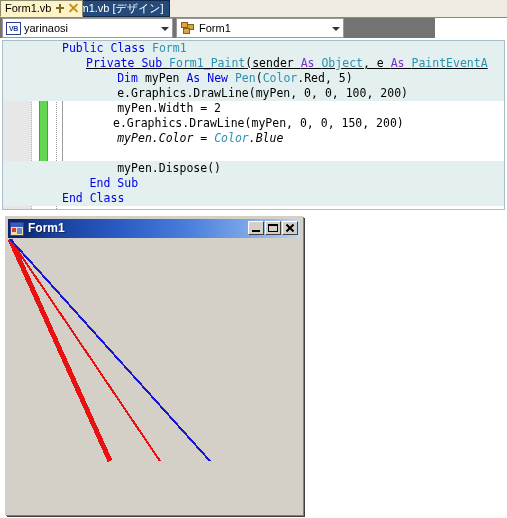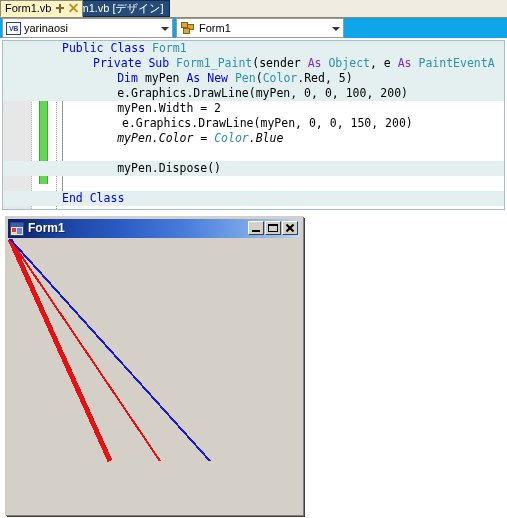--- a/index.html
+++ b/index.html
@@ -93,22 +93,22 @@
     width: 11px; height: 2px;
     background: #c08e20;
   }
   .tabclose-icon::before { transform: rotate(45deg); }
   .tabclose-icon::after  { transform: rotate(-45deg); }
 
   
   .navbar {
     position: absolute;
     left: 0; top: 18px;
-    width: 507px; height: 20px;
-    background: #0ea5e9;
+    width: 435px; height: 20px;
+    background: #737373;
   }
   .combo {
     position: absolute;
     top: 0;
     height: 20px;
     box-sizing: border-box;
     background: #ffffff;
     border: 1px solid #9a9a9a;
     display: flex;
     align-items: center;
@@ -438,27 +438,28 @@
 
   <div class="editor">
     <div class="ed-indicator"></div>
     <div class="ed-changebar"></div>
     <div class="ed-vline"></div>
     <div class="ed-vline2"></div>
     <div class="collapse-box cb1"></div>
     <div class="collapse-box cb2"></div>
     <div class="code-lines" id="code-lines">
         <div class="cline hl" style="top: 0px;"><span class="txt" style="left: 59px;"><span class="kw">Public Class </span><span class="typ">Form1</span></span></div>
-        <div class="cline hl" style="top: 15px;"><span class="txt" style="left: 90px;"><span class="kw">Private Sub </span><span class="typ">Form1_Paint</span><span>(sender </span><span class="kw2">As </span><span class="typ">Object</span><span>, e </span><span class="kw2">As </span><span class="typ">PaintEventA</span></span></div>
+        <div class="cline hl" style="top: 15px;"><span class="txt" style="left: 83px; text-decoration: underline;"><span class="kw">Private Sub </span><span class="typ">Form1_Paint</span><span>(sender </span><span class="kw2">As </span><span class="typ">Object</span><span>, e </span><span class="kw2">As </span><span class="typ">PaintEventA</span></span></div>
         <div class="cline hl" style="top: 30px;"><span class="txt" style="left: 114.2px;"><span class="kw">Dim </span><span>myPen </span><span class="kw">As </span><span class="kw">New </span><span class="typ">Pen</span><span>(</span><span class="typ">Color</span><span>.Red, 5)</span></span></div>
         <div class="cline hl" style="top: 45px;"><span class="txt" style="left: 114.2px;"><span>e.Graphics.DrawLine(myPen, 0, 0, 100, 200)</span></span></div>
         <div class="cline" style="top: 60px;"><span class="txt" style="left: 114.2px;"><span>myPen.Width = 2</span></span></div>
-        <div class="cline" style="top: 75px;"><span class="txt" style="left: 119px;"><span>e.Graphics.DrawLine(myPen, 0, 0, 150, 200)</span></span></div>
+        <div class="cline" style="top: 75px;"><span class="txt" style="left: 110px;"><span>e.Graphics.DrawLine(myPen, 0, 0, 150, 200)</span></span></div>
         <div class="cline" style="top: 90px; font-style: italic;"><span class="txt" style="left: 114.2px;"><span>myPen.Color = </span><span class="typ">Color</span><span>.Blue</span></span></div>
         <div class="cline hl" style="top: 120px;"><span class="txt" style="left: 114.2px;"><span>myPen.Dispose()</span></span></div>
+        <div class="cline hl" style="top: 135px;"><span class="txt" style="left: 86.6px;"><span class="kw">End Sub</span></span></div>
         <div class="cline hl" style="top: 150px;"><span class="txt" style="left: 59px;"><span class="kw">End Class</span></span></div>
       </div>
   </div>
 
 </div>
 
 <div id="formwin">
 
   <div class="title-bar">
     <span class="form-icon">

